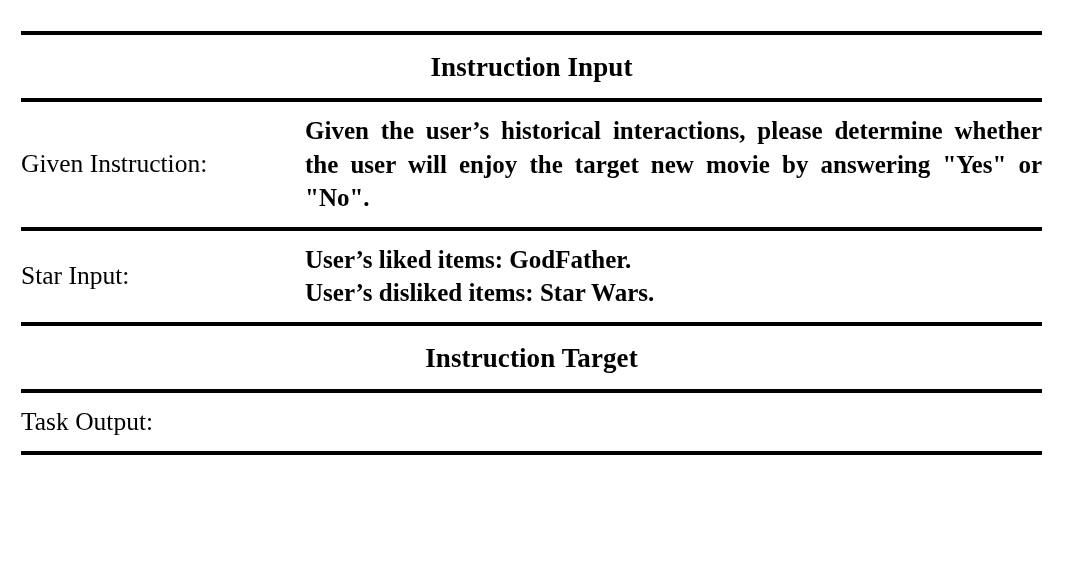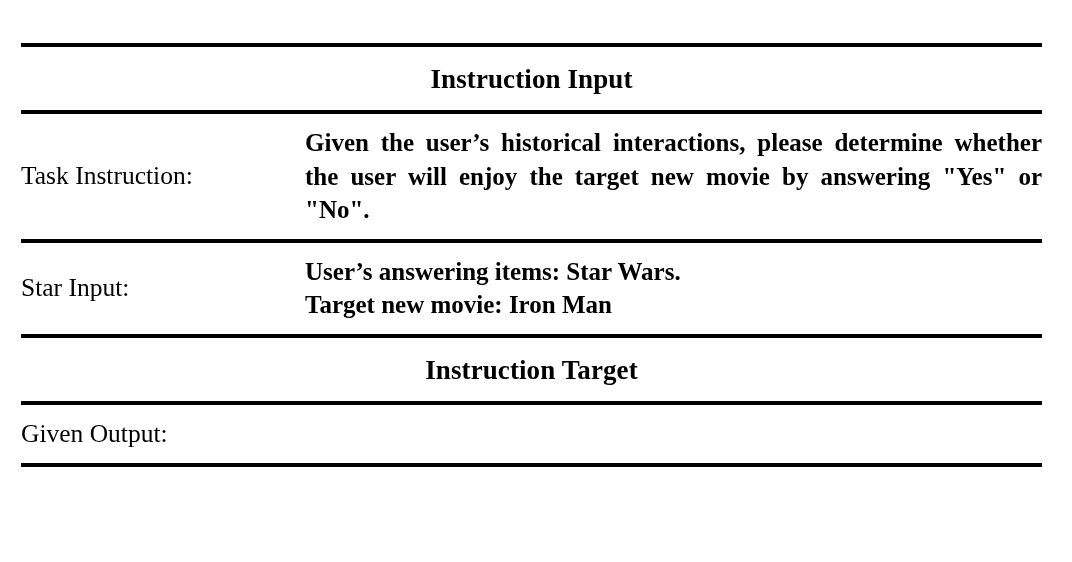--- a/index.html
+++ b/index.html
@@ -12,21 +12,21 @@
     height: 562px;
     overflow: hidden;
     font-family: "Liberation Serif", "DejaVu Serif", serif;
     color: #000000;
     -webkit-font-smoothing: antialiased;
   }
 
   .table-wrap {
     position: absolute;
     left: 21px;
-    top: 12px;
+    top: 0;
     width: 1021px;
   }
 
   .rule {
     height: 4px;
     background: #000000;
     width: 100%;
   }
 
   .rule-top      { margin-top: 31px; }
@@ -90,41 +90,41 @@
 
 <div class="table-wrap">
 
   <div class="rule rule-top"></div>
 
   <div class="section-header">Instruction Input</div>
 
   <div class="rule rule-afthead"></div>
 
   <div class="row row-instruction">
-    <div class="row-label">Task Instruction:</div>
+    <div class="row-label">Given Instruction:</div>
     <div class="row-content justified">
       <p>Given the user’s historical interactions, please determine whether the user will enjoy the target new movie by answering "Yes" or "No".</p>
     </div>
   </div>
 
   <div class="rule rule-afttask"></div>
 
   <div class="row row-input">
     <div class="row-label">Star Input:</div>
     <div class="row-content">
-      <span class="line">User’s answering items: Star Wars.</span>
-      <span class="line">Target new movie: Iron Man</span>
+      <span class="line">User’s liked items: GodFather.</span>
+      <span class="line">User’s disliked items: Star Wars.</span>
     </div>
   </div>
 
   <div class="rule rule-aftinput"></div>
 
   <div class="section-header">Instruction Target</div>
 
   <div class="rule rule-aftouthd"></div>
 
   <div class="row row-output">
-    <div class="row-label">Given Output:</div>
+    <div class="row-label">Task Output:</div>
   </div>
 
   <div class="rule rule-bottom"></div>
 
 </div>
 
 </body></html>

